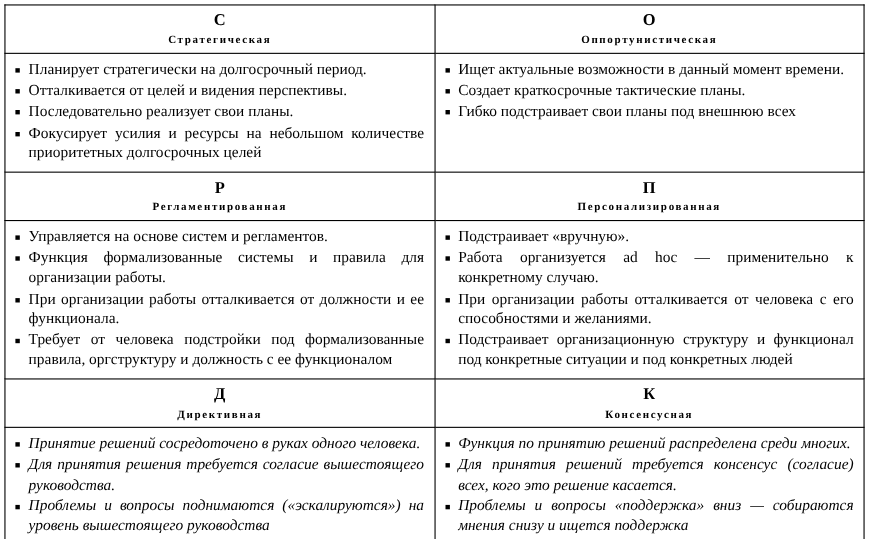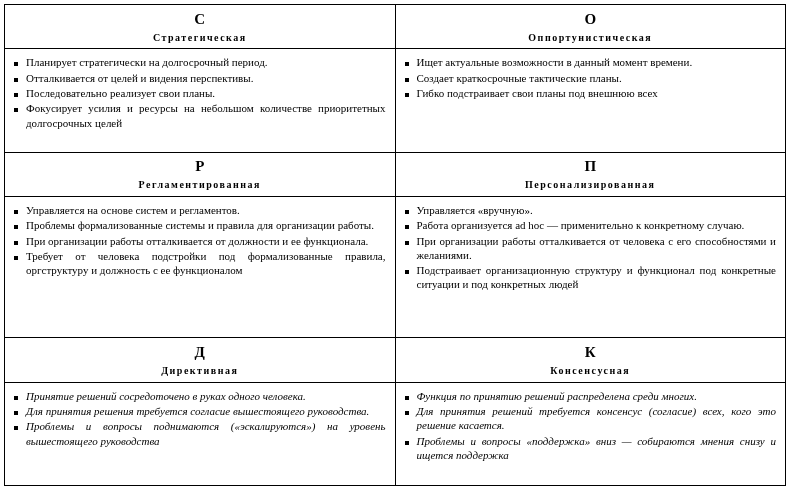--- a/index.html
+++ b/index.html
@@ -51,21 +51,21 @@
     vertical-align: top;
     padding: 6px 9px 6px 7px;
   }
   tr.content-row-a td { height: 102px; }
   tr.content-row-b td { height: 140px; }
   tr.content-row-c td { height: 102px; font-style: italic; }
   ul.bullet-list {
     list-style: none;
     margin: 0;
     padding: 0;
-    font-size: 11px;
+    font-size: 14px;
     line-height: 1.3;
   }
   ul.bullet-list li {
     position: relative;
     padding-left: 14px;
     text-align: justify;
     margin-bottom: 1px;
   }
   ul.bullet-list li::before {
     content: "";
@@ -119,28 +119,28 @@
       </td>
       <td class="header-cell">
         <div class="section-letter">П</div>
         <div class="section-title">Персонализированная</div>
       </td>
     </tr>
     <tr class="content-row-b">
       <td class="content-cell">
         <ul class="bullet-list">
               <li>Управляется на основе систем и регламентов.</li>
-              <li>Проблемы формализованные системы и правила для организации работы.</li>
+              <li>Функция формализованные системы и правила для организации работы.</li>
               <li>При организации работы отталкивается от должности и ее функционала.</li>
               <li>Требует от человека подстройки под формализованные правила, оргструктуру и должность с ее функционалом</li>
             </ul>
       </td>
       <td class="content-cell">
         <ul class="bullet-list">
-              <li>Управляется «вручную».</li>
+              <li>Подстраивает «вручную».</li>
               <li>Работа организуется ad hoc — применительно к конкретному случаю.</li>
               <li>При организации работы отталкивается от человека с его способностями и желаниями.</li>
               <li>Подстраивает организационную структуру и функционал под конкретные ситуации и под конкретных людей</li>
             </ul>
       </td>
     </tr>
 
     <tr>
       <td class="header-cell">
         <div class="section-letter">Д</div>

